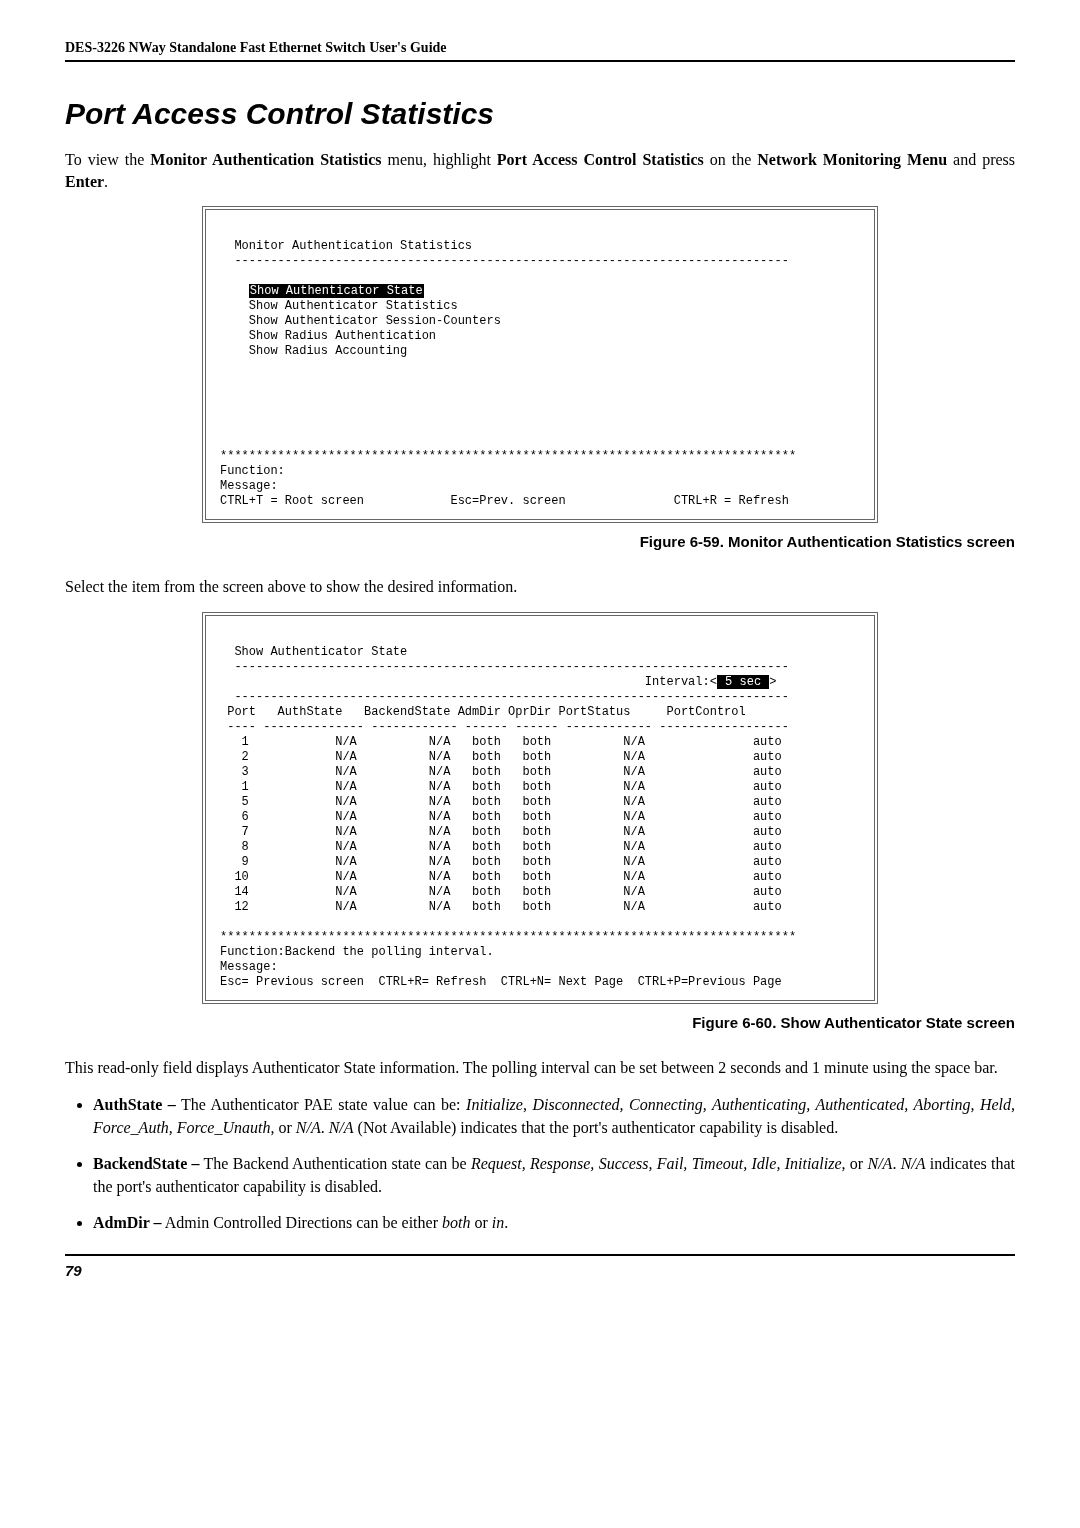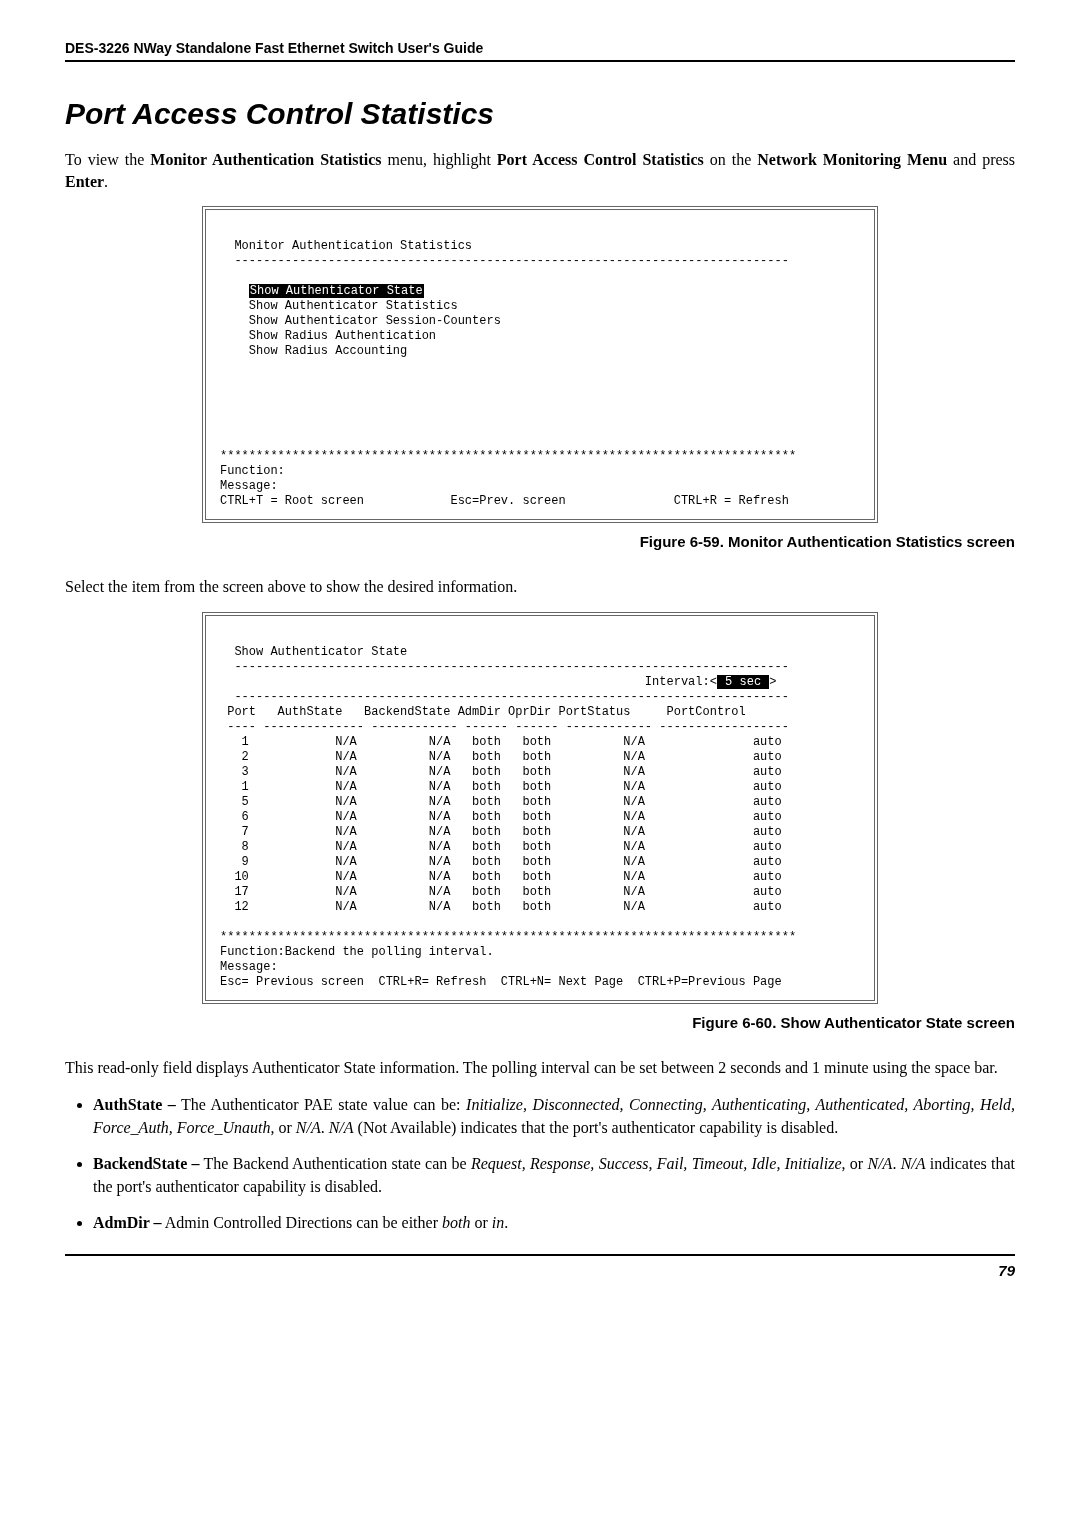--- a/index.html
+++ b/index.html
@@ -7,21 +7,21 @@
   padding: 0;
   font-family: Georgia, "Times New Roman", serif;
   background: #fff;
   color: #000;
   width: 1080px;
 }
 .page {
   padding: 40px 65px 30px 65px;
 }
 .header-bar {
-  font-family: Liberation Sans, sans-serif;
+  font-family: Liberation Serif, serif;
   font-weight: bold;
   font-size: 14px;
   border-bottom: 2px solid #000;
   padding-bottom: 4px;
   margin-bottom: 35px;
 }
 h1.section-title {
   font-family: Arial, Helvetica, sans-serif;
   font-weight: bold;
   font-style: italic;
@@ -72,21 +72,21 @@
 }
 .footer-rule {
   border-top: 2px solid #000;
   margin-top: 20px;
 }
 .page-num {
   font-family: Arial, Helvetica, sans-serif;
   font-weight: bold;
   font-style: italic;
   font-size: 15px;
-  text-align: right;
+  text-align: left;
   padding-top: 6px;
 }
 </style>
 </head>
 <body>
 
 <div class="page">
 
   <div class="header-bar">DES-3226 NWay Standalone Fast Ethernet Switch User's Guide</div>
 
@@ -130,21 +130,21 @@
 <span>   1            N/A          N/A   both   both          N/A               auto</span>
 <span>   2            N/A          N/A   both   both          N/A               auto</span>
 <span>   3            N/A          N/A   both   both          N/A               auto</span>
 <span>   1            N/A          N/A   both   both          N/A               auto</span>
 <span>   5            N/A          N/A   both   both          N/A               auto</span>
 <span>   6            N/A          N/A   both   both          N/A               auto</span>
 <span>   7            N/A          N/A   both   both          N/A               auto</span>
 <span>   8            N/A          N/A   both   both          N/A               auto</span>
 <span>   9            N/A          N/A   both   both          N/A               auto</span>
 <span>  10            N/A          N/A   both   both          N/A               auto</span>
-<span>  17            N/A          N/A   both   both          N/A               auto</span>
+<span>  14            N/A          N/A   both   both          N/A               auto</span>
 <span>  12            N/A          N/A   both   both          N/A               auto</span>
 
 <span>********************************************************************************</span>
 <span>Function:Backend the polling interval.</span>
 <span>Message:</span>
 <span>Esc= Previous screen  CTRL+R= Refresh  CTRL+N= Next Page  CTRL+P=Previous Page</span></div>
 
   <div class="caption">Figure 6-60.  Show Authenticator State screen</div>
 
   <p class="body">This read-only field displays Authenticator State information. The polling interval can be set between 2 seconds and 1 minute using the space bar.</p>

